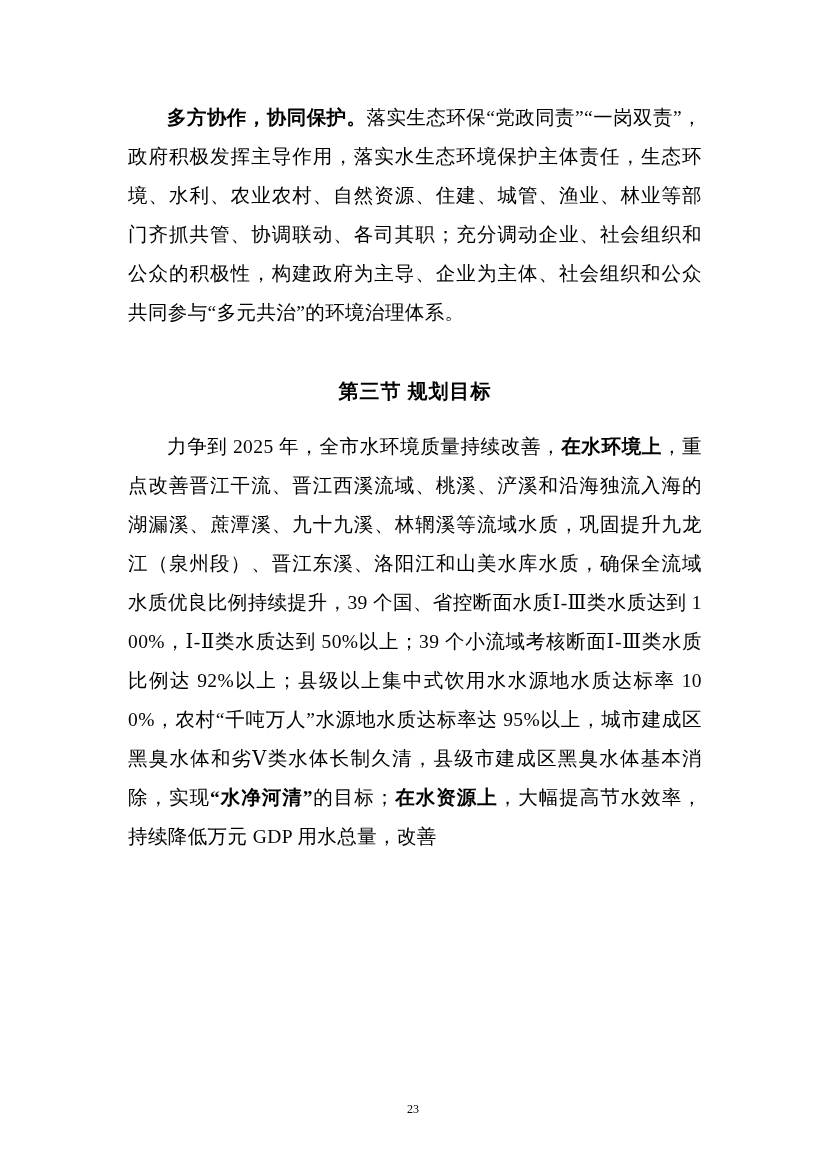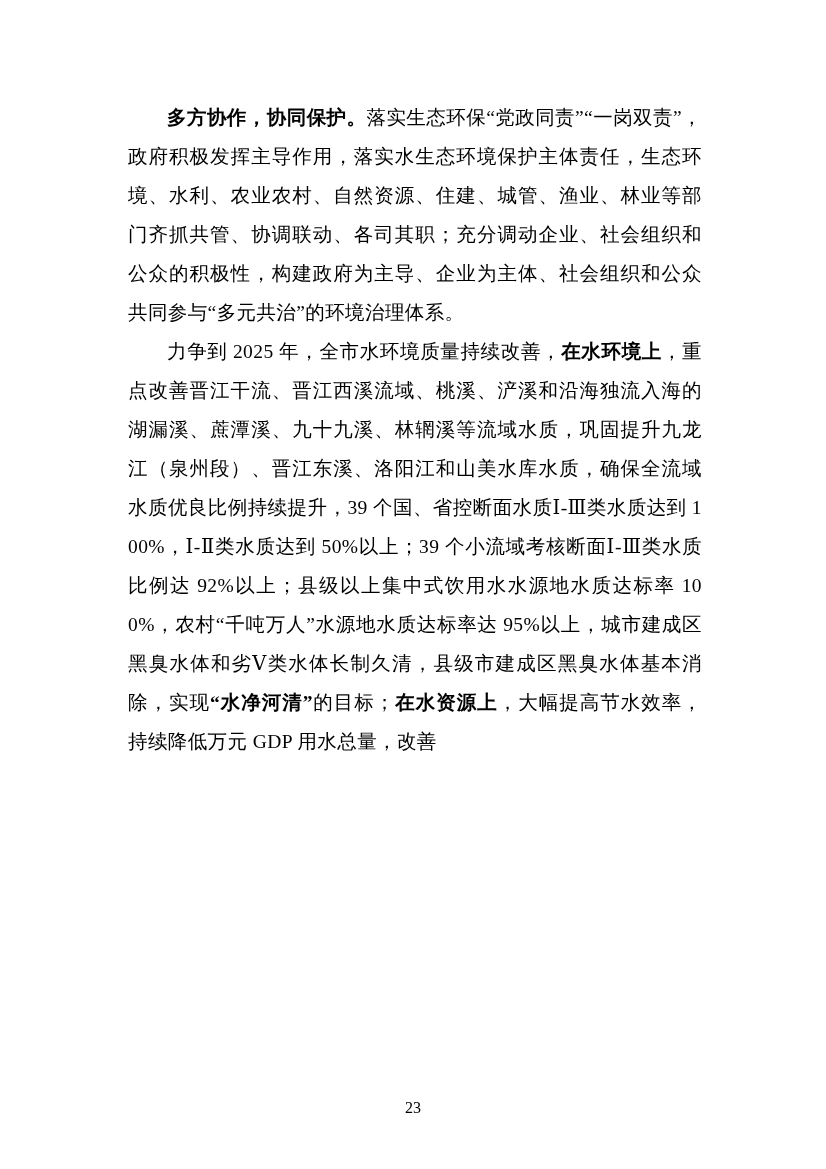--- a/index.html
+++ b/index.html
@@ -37,33 +37,34 @@
     margin-top: 40px;
     margin-bottom: 16px;
     letter-spacing: 1px;
   }
   .page-number {
     position: absolute;
     bottom: 52px;
     left: 0;
     width: 100%;
     text-align: center;
-    font-size: 16px;
+    font-size: 12px;
     color: #000000;
     margin-top: 20px;
   }
 </style>
 </head>
 <body>
 
 <div class="page">
   <div class="content">
 
     <p class="para"><span class="bold">多方协作，协同保护。</span><span>落实生态环保“党政同责”“一岗双责”，政府积极发挥主导作用，落实水生态环境保护主体责任，生态环境、水利、农业农村、自然资源、住建、城管、渔业、林业等部门齐抓共管、协调联动、各司其职；充分调动企业、社会组织和公众的积极性，构建政府为主导、企业为主体、社会组织和公众共同参与“多元共治”的环境治理体系。</span></p>
 
+    <h2 class="section-heading">第三节 规划目标</h2>
 
 
     <p class="para"><span>力争到 2025 年，全市水环境质量持续改善，</span><span class="bold">在水环境上</span><span>，重点改善晋江干流、晋江西溪流域、桃溪、浐溪和沿海独流入海的湖漏溪、蔗潭溪、九十九溪、林辋溪等流域水质，巩固提升九龙江（泉州段）、晋江东溪、洛阳江和山美水库水质，确保全流域水质优良比例持续提升，39 个国、省控断面水质Ⅰ-Ⅲ类水质达到 100%，Ⅰ-Ⅱ类水质达到 50%以上；39 个小流域考核断面Ⅰ-Ⅲ类水质比例达 92%以上；县级以上集中式饮用水水源地水质达标率 100%，农村“千吨万人”水源地水质达标率达 95%以上，城市建成区黑臭水体和劣Ⅴ类水体长制久清，县级市建成区黑臭水体基本消除，实现</span><span class="bold">“水净河清”</span><span>的目标；</span><span class="bold">在水资源上</span><span>，大幅提高节水效率，持续降低万元 GDP 用水总量，改善</span></p>
 
   </div>
 
   <div class="page-number">23</div>
 </div>
 
 </body></html>

